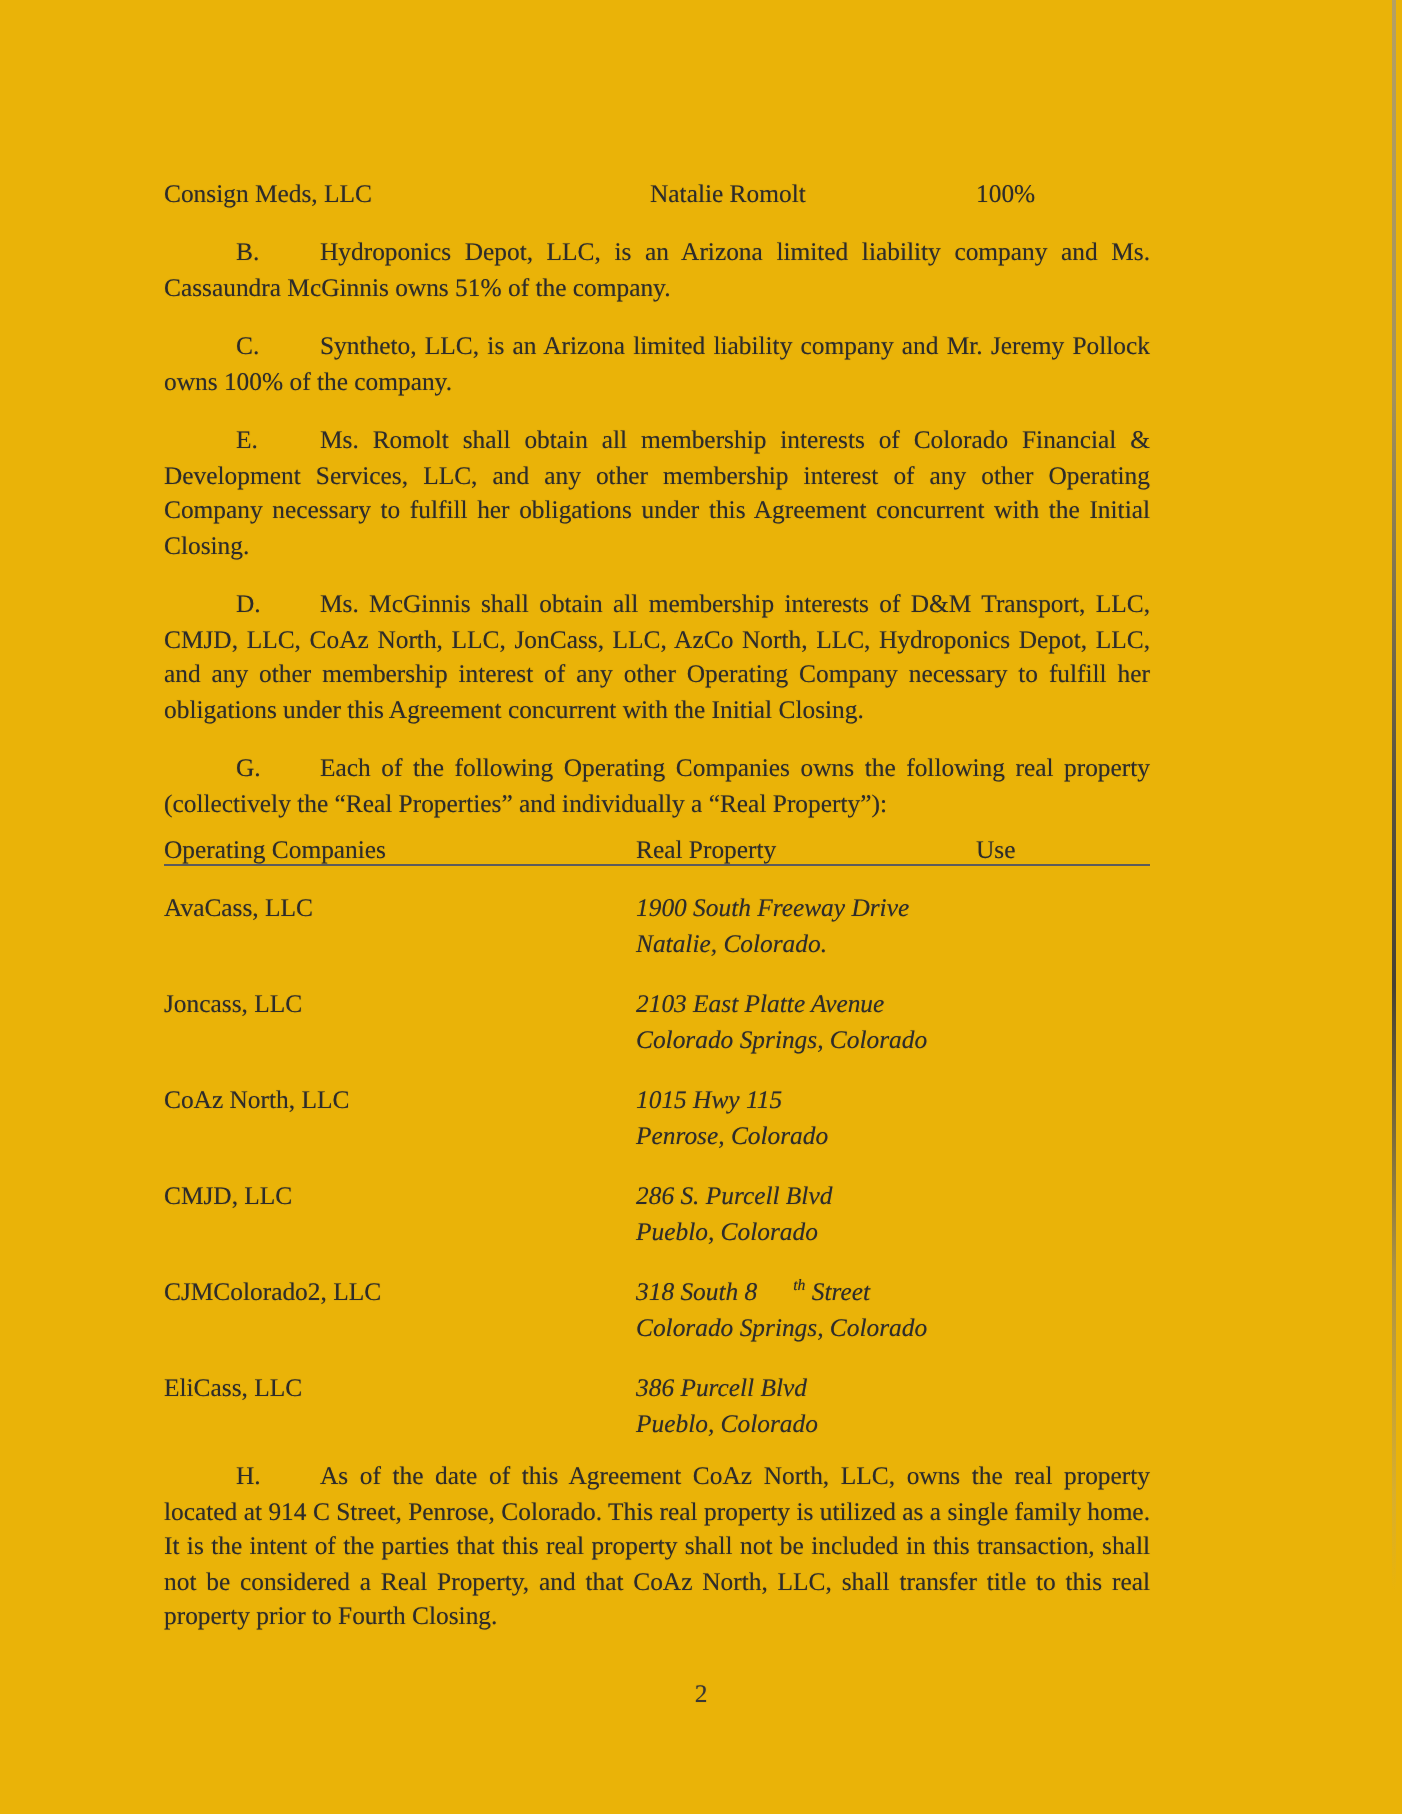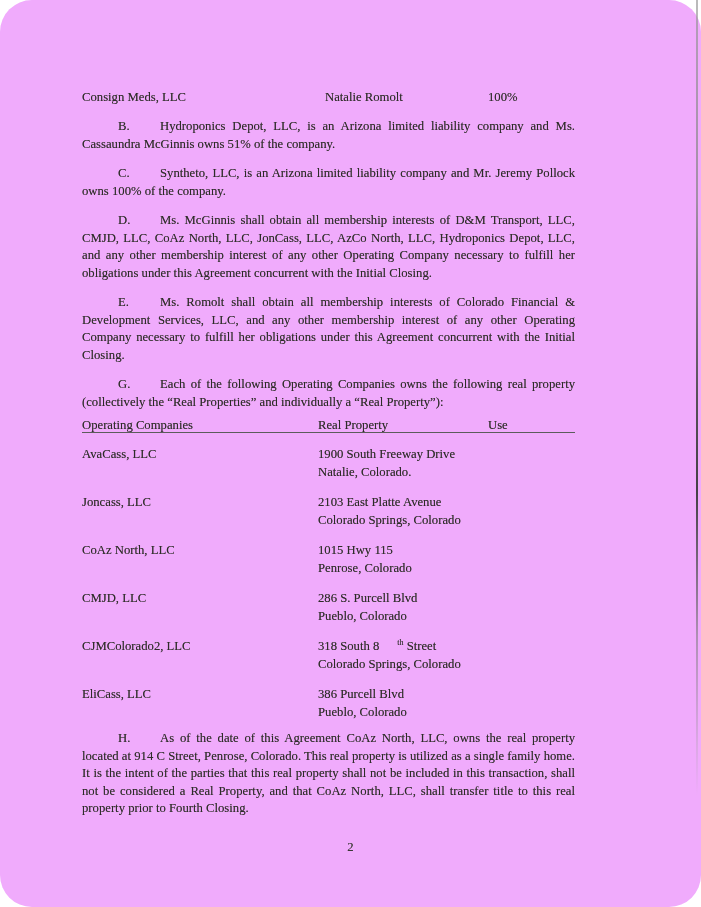--- a/index.html
+++ b/index.html
@@ -7,22 +7,21 @@
   body {
     position: relative;
     background: #ffffff;
     overflow: hidden;
     font-family: "Liberation Serif", serif;
     color: #2e2c29;
   }
   .page {
     position: absolute;
     inset: 0;
-    background: #f0abfc;
-    border-radius: 32px;
+    background: #eab308;
   }
   .text-block {
     position: absolute;
     left: 82px;
     top: 89px;
     width: 493px;
     font-size: 12.7px;
     line-height: 17.5px;
     text-shadow: 0 0 0.5px rgba(70, 66, 60, 0.55);
   }
@@ -48,21 +47,21 @@
   .thead {
     position: relative;
     height: 16px;
     border-bottom: 1.7px solid #5c5c5c;
   }
   .trow { position: relative; height: 35px; margin-top: 13px; }
   .trow:first-of-type { margin-top: 12px; }
   .cell-1 { position: absolute; left: 0; top: 0; }
   .cell-2 { position: absolute; left: 236px; top: 0; }
   .cell-3 { position: absolute; left: 406px; top: 0; }
-  .aline { display: block; line-height: 17.5px; }
+  .aline { display: block; line-height: 17.5px; font-style: italic; }
   sup.ord { font-size: 0.62em; line-height: 0; vertical-align: super; padding-left: 18px; }
 
   .page-number {
     position: absolute;
     top: 840px;
     left: 0;
     width: 100%;
     text-align: center;
     font-size: 12.7px;
     color: #3a3834;
@@ -97,23 +96,23 @@
     <div class="ownership-row">
       <span class="oc1">Consign Meds, LLC</span>
       <span class="oc2">Natalie Romolt</span>
       <span class="oc3">100%</span>
     </div>
 
     <p class="para"><span class="plabel">B.</span><span>Hydroponics Depot, LLC, is an Arizona limited liability company and Ms. Cassaundra McGinnis owns 51% of the company.</span></p>
 
     <p class="para"><span class="plabel">C.</span><span>Syntheto, LLC, is an Arizona limited liability company and Mr. Jeremy Pollock owns 100% of the company.</span></p>
 
+    <p class="para"><span class="plabel">E.</span><span>Ms. Romolt shall obtain all membership interests of Colorado Financial &amp; Development Services, LLC, and any other membership interest of any other Operating Company necessary to fulfill her obligations under this Agreement concurrent with the Initial Closing.</span></p>
+
     <p class="para"><span class="plabel">D.</span><span>Ms. McGinnis shall obtain all membership interests of D&amp;M Transport, LLC, CMJD, LLC, CoAz North, LLC, JonCass, LLC, AzCo North, LLC, Hydroponics Depot, LLC, and any other membership interest of any other Operating Company necessary to fulfill her obligations under this Agreement concurrent with the Initial Closing.</span></p>
-
-    <p class="para"><span class="plabel">E.</span><span>Ms. Romolt shall obtain all membership interests of Colorado Financial &amp; Development Services, LLC, and any other membership interest of any other Operating Company necessary to fulfill her obligations under this Agreement concurrent with the Initial Closing.</span></p>
 
 
     <p class="para"><span class="plabel">G.</span><span>Each of the following Operating Companies owns the following real property (collectively the “Real Properties” and individually a “Real Property”):</span></p>
 
     <div class="proptable">
       <div class="thead">
         <span class="cell-1">Operating Companies</span>
         <span class="cell-2">Real Property</span>
         <span class="cell-3">Use</span>
       </div>

